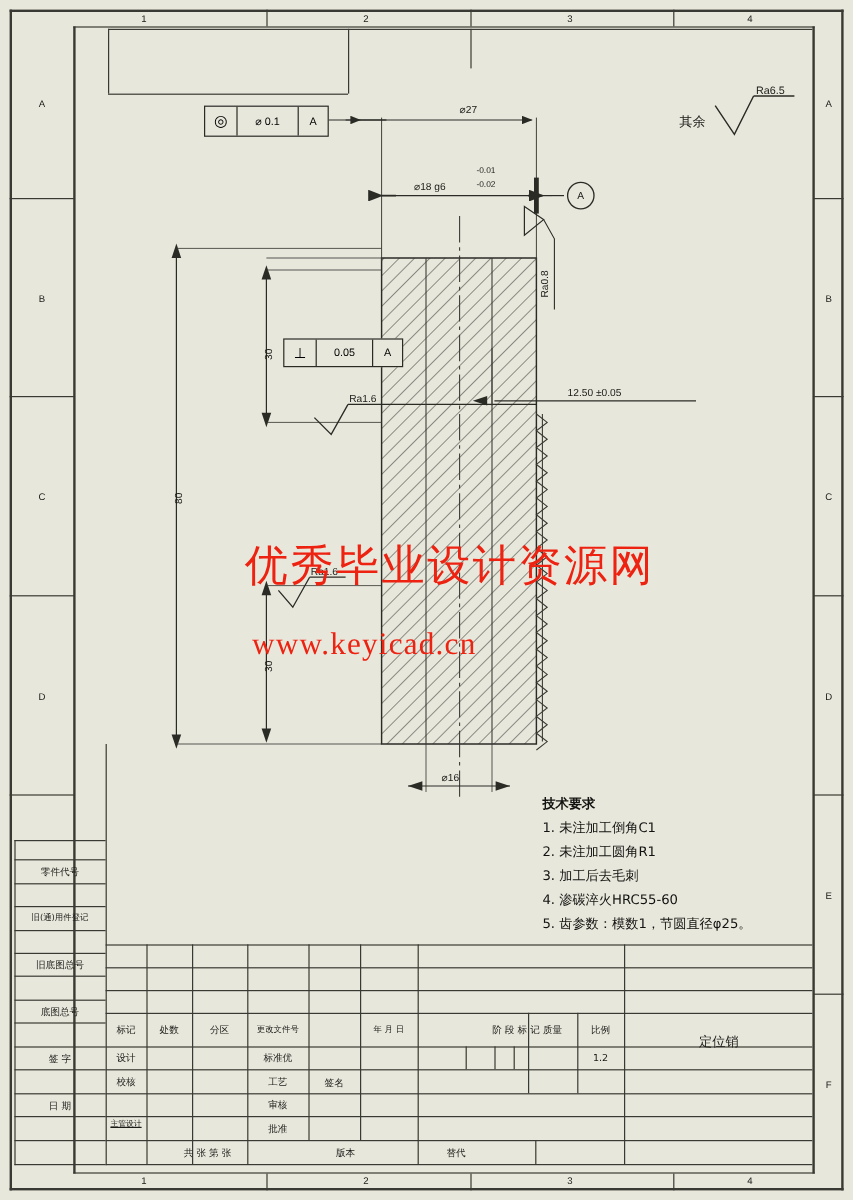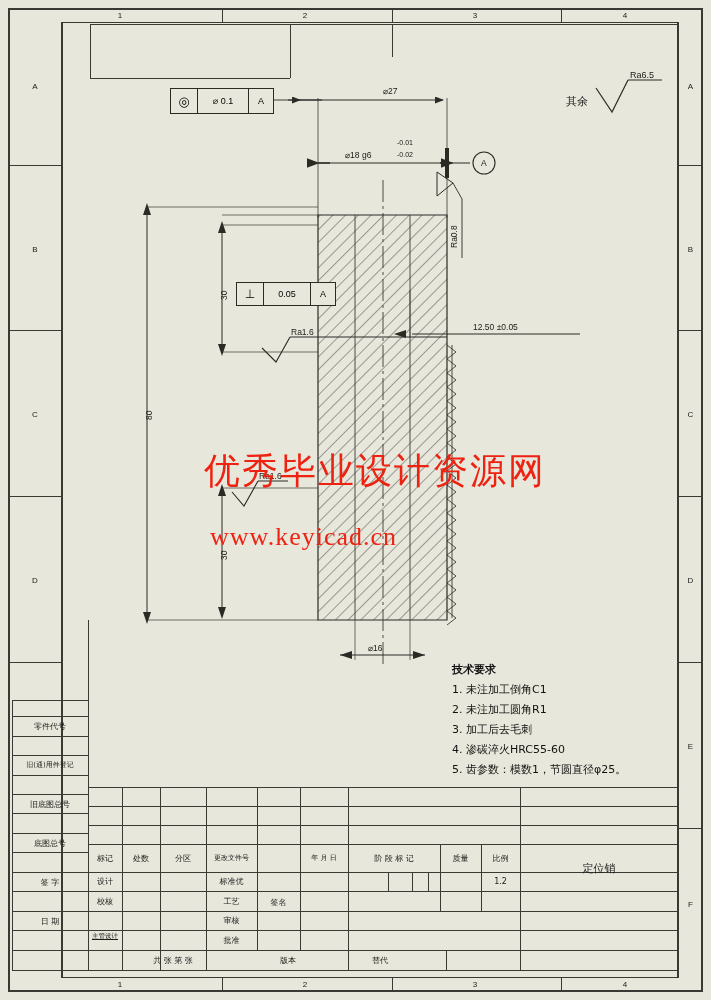--- a/index.html
+++ b/index.html
@@ -284,21 +284,21 @@
 
   <div class="tb" style="left:88px;top:872px;width:34px;height:19px;">设计</div>
   <div class="tb" style="left:88px;top:891px;width:34px;height:20px;">校核</div>
   <div class="tb" style="left:88px;top:927px;width:34px;height:19px;font-size:6.5px;text-decoration:underline;">主管设计</div>
 
   <div class="tb" style="left:206px;top:872px;width:51px;height:19px;">标准优</div>
   <div class="tb" style="left:206px;top:891px;width:51px;height:20px;">工艺</div>
   <div class="tb" style="left:206px;top:911px;width:51px;height:19px;">审核</div>
   <div class="tb" style="left:206px;top:930px;width:51px;height:20px;">批准</div>
 
-  <div class="tb" style="left:348px;top:844px;width:92px;height:28px;">阶 段 标 记</div>
+  <div class="tb" style="left:348px;top:844px;width:92px;height:28px;padding-left:36px;">阶 段 标 记</div>
   <div class="tb" style="left:440px;top:844px;width:41px;height:28px;">质量</div>
   <div class="tb" style="left:481px;top:844px;width:39px;height:28px;">比例</div>
   <div class="tb" style="left:481px;top:872px;width:39px;height:19px;">1.2</div>
 
   <div class="tb" style="left:521px;top:844px;width:156px;height:48px;font-size:11px;">定位销</div>
 
   <div class="tb" style="left:88px;top:950px;width:170px;height:20px;">共  张  第  张</div>
   <div class="tb" style="left:258px;top:950px;width:60px;height:20px;">版本</div>
   <div class="tb" style="left:350px;top:950px;width:60px;height:20px;">替代</div>
 

